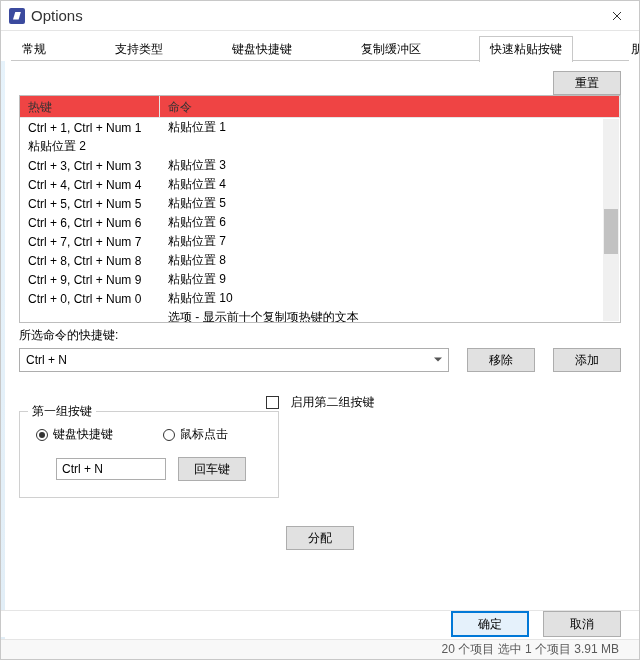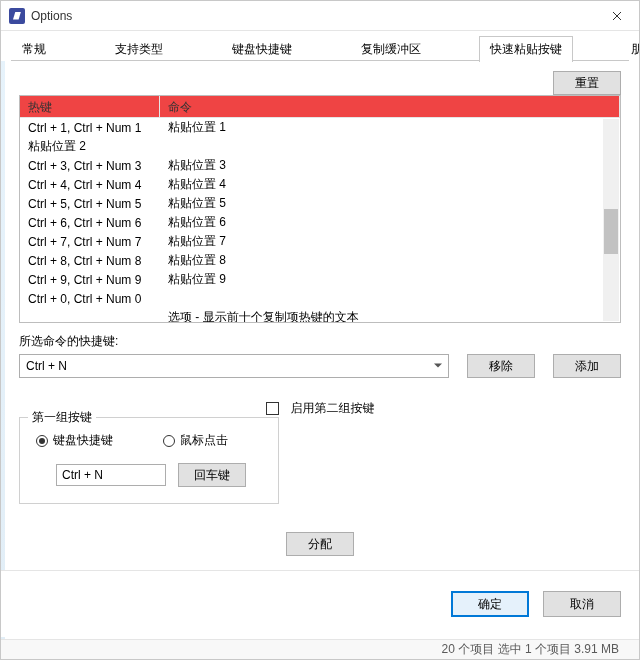--- a/index.html
+++ b/index.html
@@ -1,20 +1,20 @@
 <!DOCTYPE html>
 <html><head>
 <meta charset="utf-8">
 <style>
 * { box-sizing: border-box; margin: 0; padding: 0; font-family: "Microsoft YaHei", "Segoe UI", sans-serif; font-size: 12px; }
 body { background: #fff; width: 640px; height: 660px; position: relative; border: 1px solid #c8c8c8; }
 .titlebar { height: 30px; display: flex; align-items: center; padding: 0 0 0 8px; background: #fff; border-bottom: 1px solid #e5e5e5; }
 .titlebar .app-icon { width: 16px; height: 16px; background: #3b4a9e; border-radius: 2px; display: inline-flex; align-items: center; justify-content: center; margin-right: 6px; }
 .titlebar .app-icon::before { content: ""; width: 8px; height: 8px; background: #fff; clip-path: polygon(30% 0, 100% 0, 70% 100%, 0 100%); }
-.titlebar-title { flex: 1; font-size: 12px; color: #333; }
+.titlebar-title { flex: 1; font-size: 15px; color: #333; }
 .titlebar .close { width: 45px; height: 30px; display: flex; align-items: center; justify-content: center; cursor: pointer; }
 .titlebar .close svg { width: 10px; height: 10px; stroke: #333; stroke-width: 1; }
 
 .tabs { display: flex; padding: 4px 10px 0 10px; background: #fff; position: relative; gap: 47px; }
 .tab { padding: 4px 10px; border: 1px solid transparent; border-bottom: none; cursor: pointer; white-space: nowrap; position: relative; top: 1px; background: #fff; }
 .tab.active { border-color: #c8c8c8; background: #fff; z-index: 2; }
 .tab-underline { position: absolute; left: 10px; right: 10px; bottom: 0; height: 1px; background: #c8c8c8; z-index: 1; }
 
 .content { padding: 10px 18px 8px 18px; }
 
@@ -28,40 +28,40 @@
 .lv-h.col1 { width: 140px; }
 .lv-h.col2 { flex: 1; }
 .lv-body { overflow-y: auto; height: calc(100% - 22px); }
 .lv-row { display: flex; height: 19px; align-items: center; }
 .lv-c { padding: 1px 8px; white-space: nowrap; overflow: hidden; }
 .lv-c.col1 { width: 140px; }
 .lv-c.col2 { flex: 1; }
 .lv-scroll { position: absolute; right: 1px; top: 23px; bottom: 1px; width: 16px; background: #f0f0f0; }
 .lv-scroll-thumb { position: absolute; left: 1px; right: 1px; top: 90px; height: 45px; background: #c2c2c2; }
 
-.sel-label { margin-top: 10px; margin-bottom: 4px; }
+.sel-label { margin-top: 4px; margin-bottom: 4px; }
 .sel-row { display: flex; gap: 18px; align-items: center; }
 .combo { flex: 1; height: 24px; border: 1px solid #adadad; background: #fff; display: flex; align-items: center; padding: 0 6px; position: relative; }
 .combo::after { content: ""; position: absolute; right: 6px; top: 50%; transform: translateY(-30%); border: 4px solid transparent; border-top-color: #555; }
 
 .enable-row { display: flex; align-items: center; justify-content: center; margin: 22px 0 0 0; gap: 12px; }
 .chk { width: 13px; height: 13px; border: 1px solid #333; background: #fff; display: inline-block; }
 
 .fieldset { border: 1px solid #d0d0d0; padding: 14px 16px 16px 16px; position: relative; margin-bottom: 28px; width: 260px; }
 .fieldset .legend { position: absolute; top: -9px; left: 8px; background: #fff; padding: 0 4px; }
 .radio-row { display: flex; gap: 50px; margin-bottom: 14px; align-items: center; }
 .radio { display: inline-flex; align-items: center; gap: 5px; }
 .radio .r { width: 12px; height: 12px; border: 1px solid #333; border-radius: 50%; display: inline-flex; align-items: center; justify-content: center; }
 .radio .r.on::after { content: ""; width: 6px; height: 6px; background: #333; border-radius: 50%; }
 .key-row { display: flex; gap: 12px; align-items: center; margin-left: 20px; }
 .key-input { width: 110px; height: 22px; border: 1px solid #adadad; padding: 0 5px; display: flex; align-items: center; background: #fff; }
 
 .assign-row { display: flex; justify-content: center; margin-bottom: 12px; }
 
-.buttons { display: flex; justify-content: flex-end; gap: 14px; padding: 20px 18px; border-top: 1px solid #e5e5e5; position: absolute; bottom: 22px; left: 0; right: 0; background: #fff; }
+.buttons { display: flex; justify-content: flex-end; gap: 14px; padding: 0 18px; border-top: 1px solid #e5e5e5; position: absolute; bottom: 22px; left: 0; right: 0; background: #fff; }
 .btn-wide { min-width: 78px; height: 26px; }
 
 .statusbar { position: absolute; bottom: 0; left: 0; right: 0; height: 20px; background: #f8f8f8; color: #5a5a5a; font-size: 11px; display: flex; align-items: center; justify-content: flex-end; padding: 0 20px; border-top: 1px solid #e5e5e5; }
 
 .left-edge { position: absolute; left: 0; top: 30px; bottom: 0; width: 4px; background: linear-gradient(#5fb0e8, #3a8cc7); opacity: 0.15; pointer-events: none; }
 </style>
 </head>
 <body>
 
 <div class="left-edge"></div>
@@ -130,20 +130,21 @@
       <div class="lv-row">
           <div class="lv-c col1">Ctrl + 8, Ctrl + Num 8</div>
           <div class="lv-c col2">粘贴位置 8</div>
         </div>
       <div class="lv-row">
           <div class="lv-c col1">Ctrl + 9, Ctrl + Num 9</div>
           <div class="lv-c col2">粘贴位置 9</div>
         </div>
       <div class="lv-row">
           <div class="lv-c col1">Ctrl + 0, Ctrl + Num 0</div>
+          <div class="lv-c col2">粘贴位置 10</div>
         </div>
       <div class="lv-row">
           <div class="lv-c col1"></div>
           <div class="lv-c col2">选项 - 显示前十个复制项热键的文本</div>
         </div>
     </div>
     <div class="lv-scroll">
       <div class="lv-scroll-thumb"></div>
     </div>
   </div>

